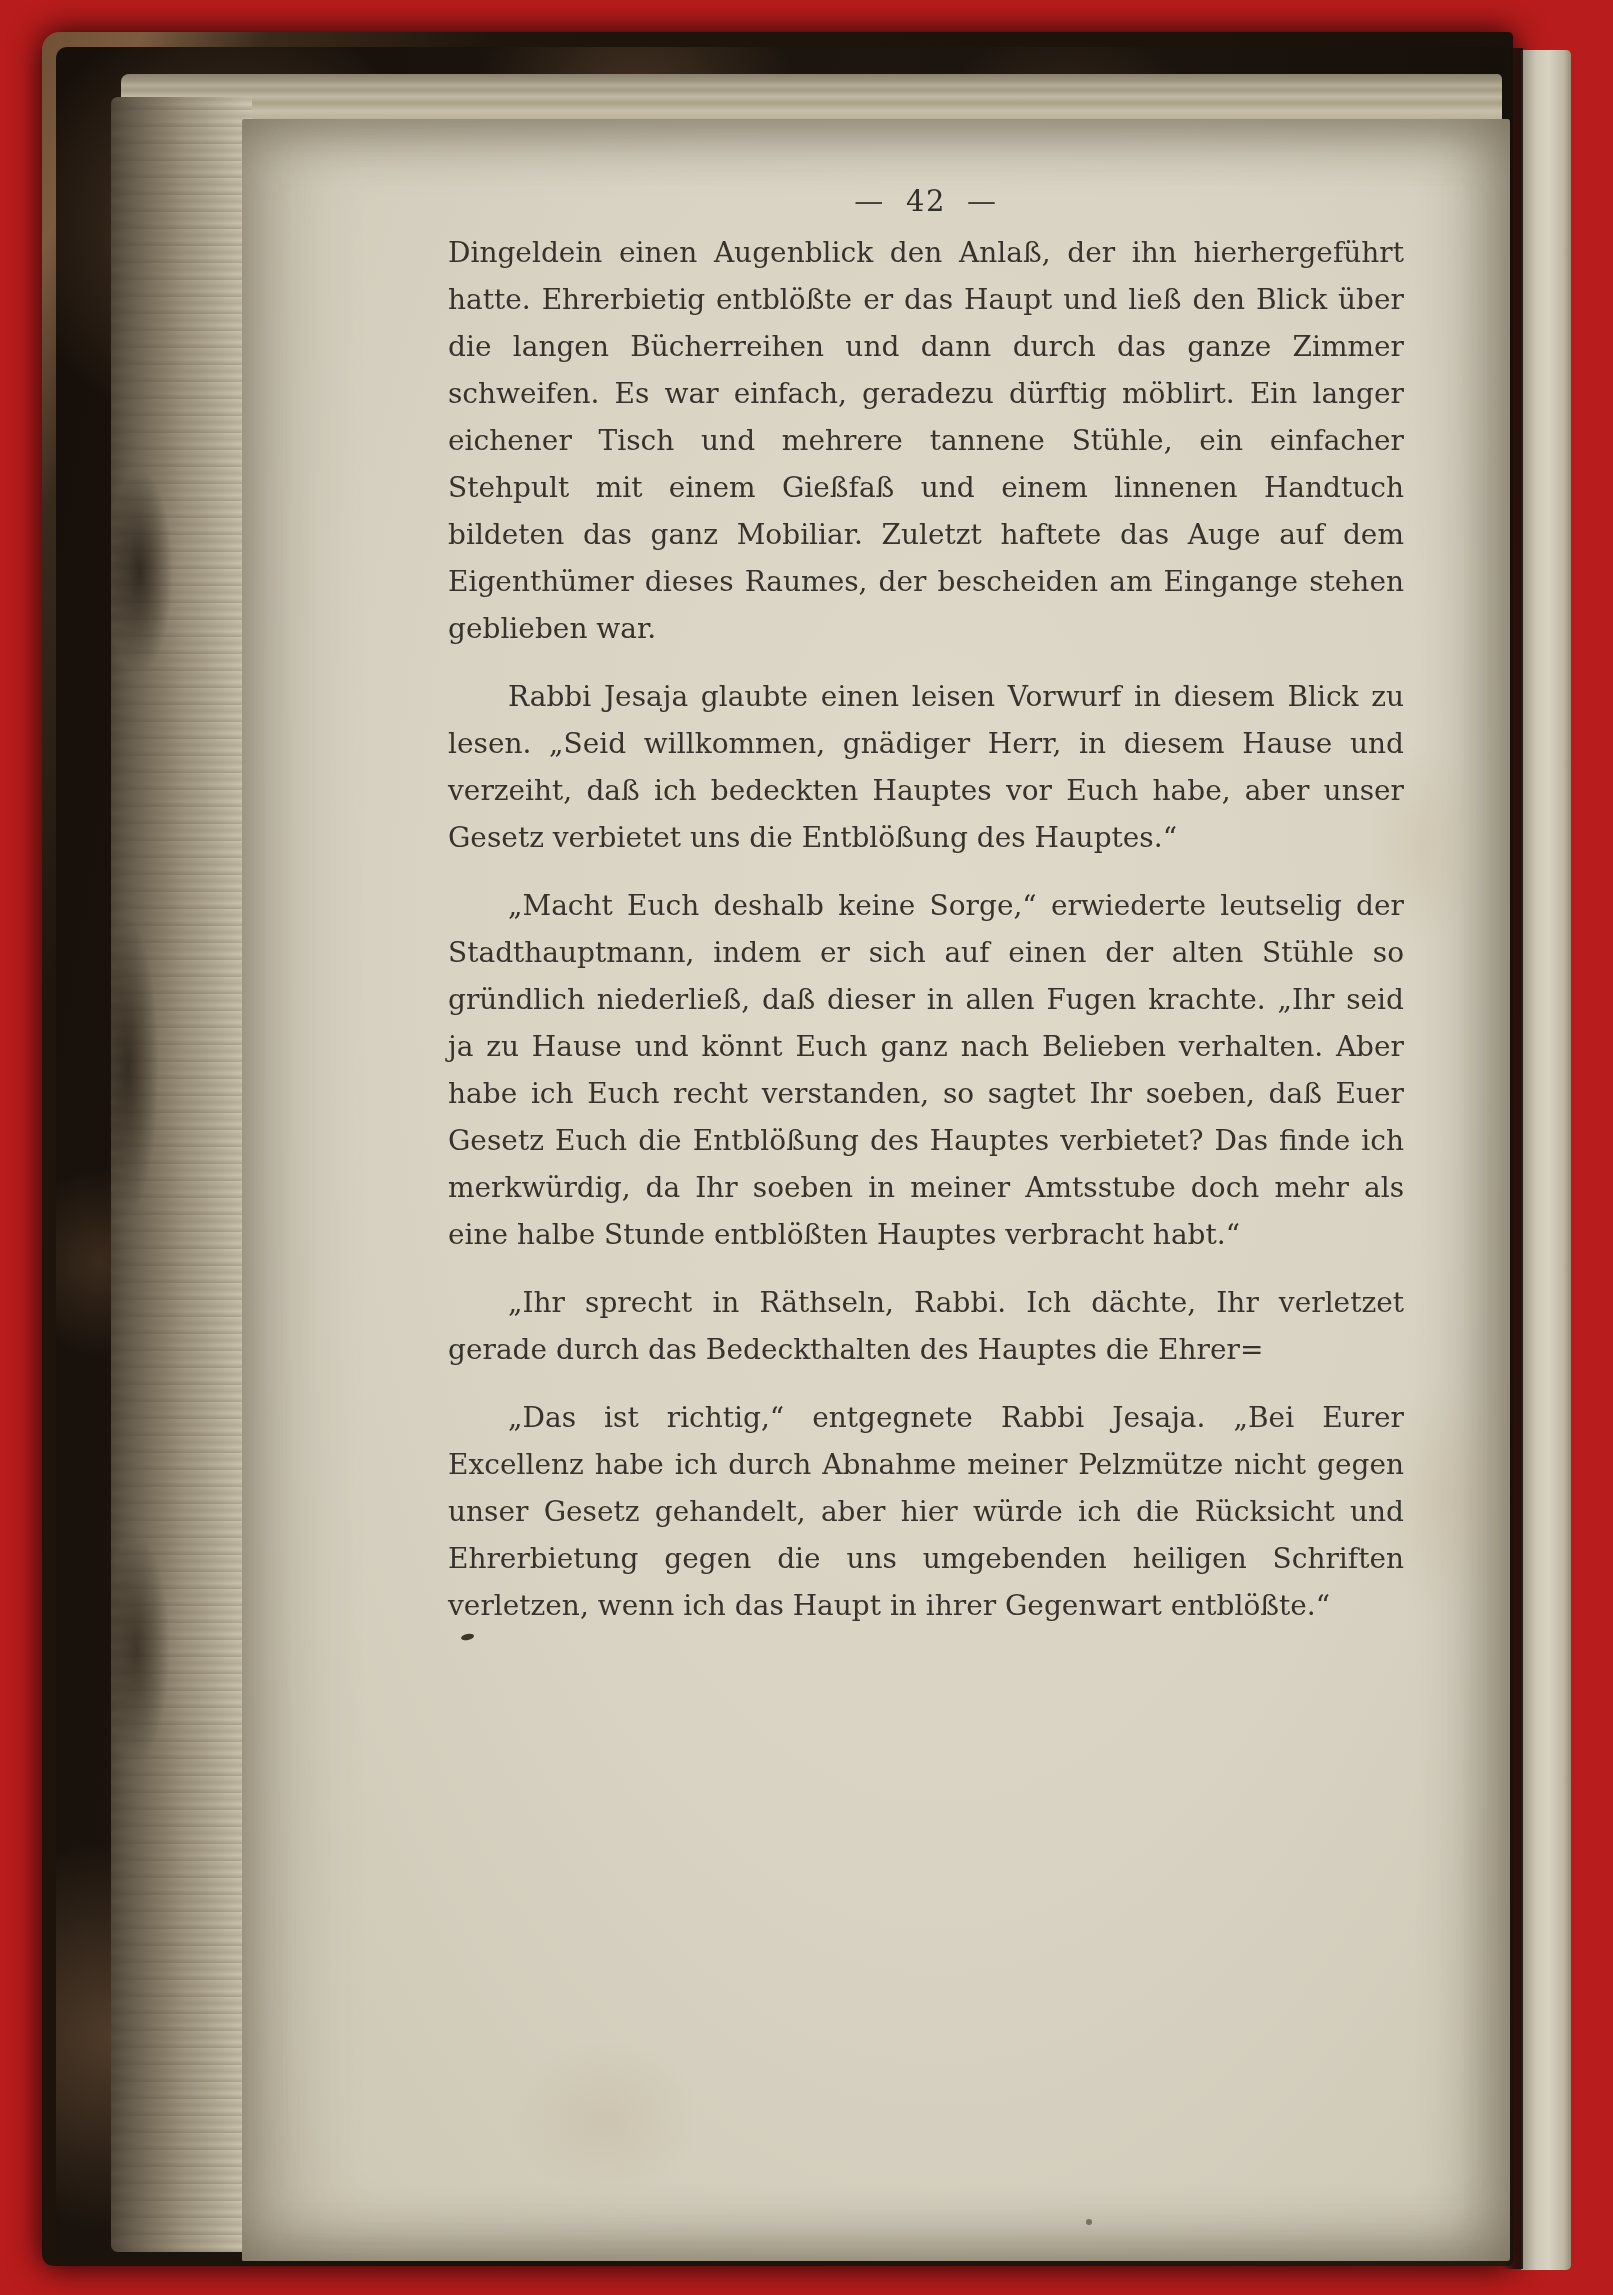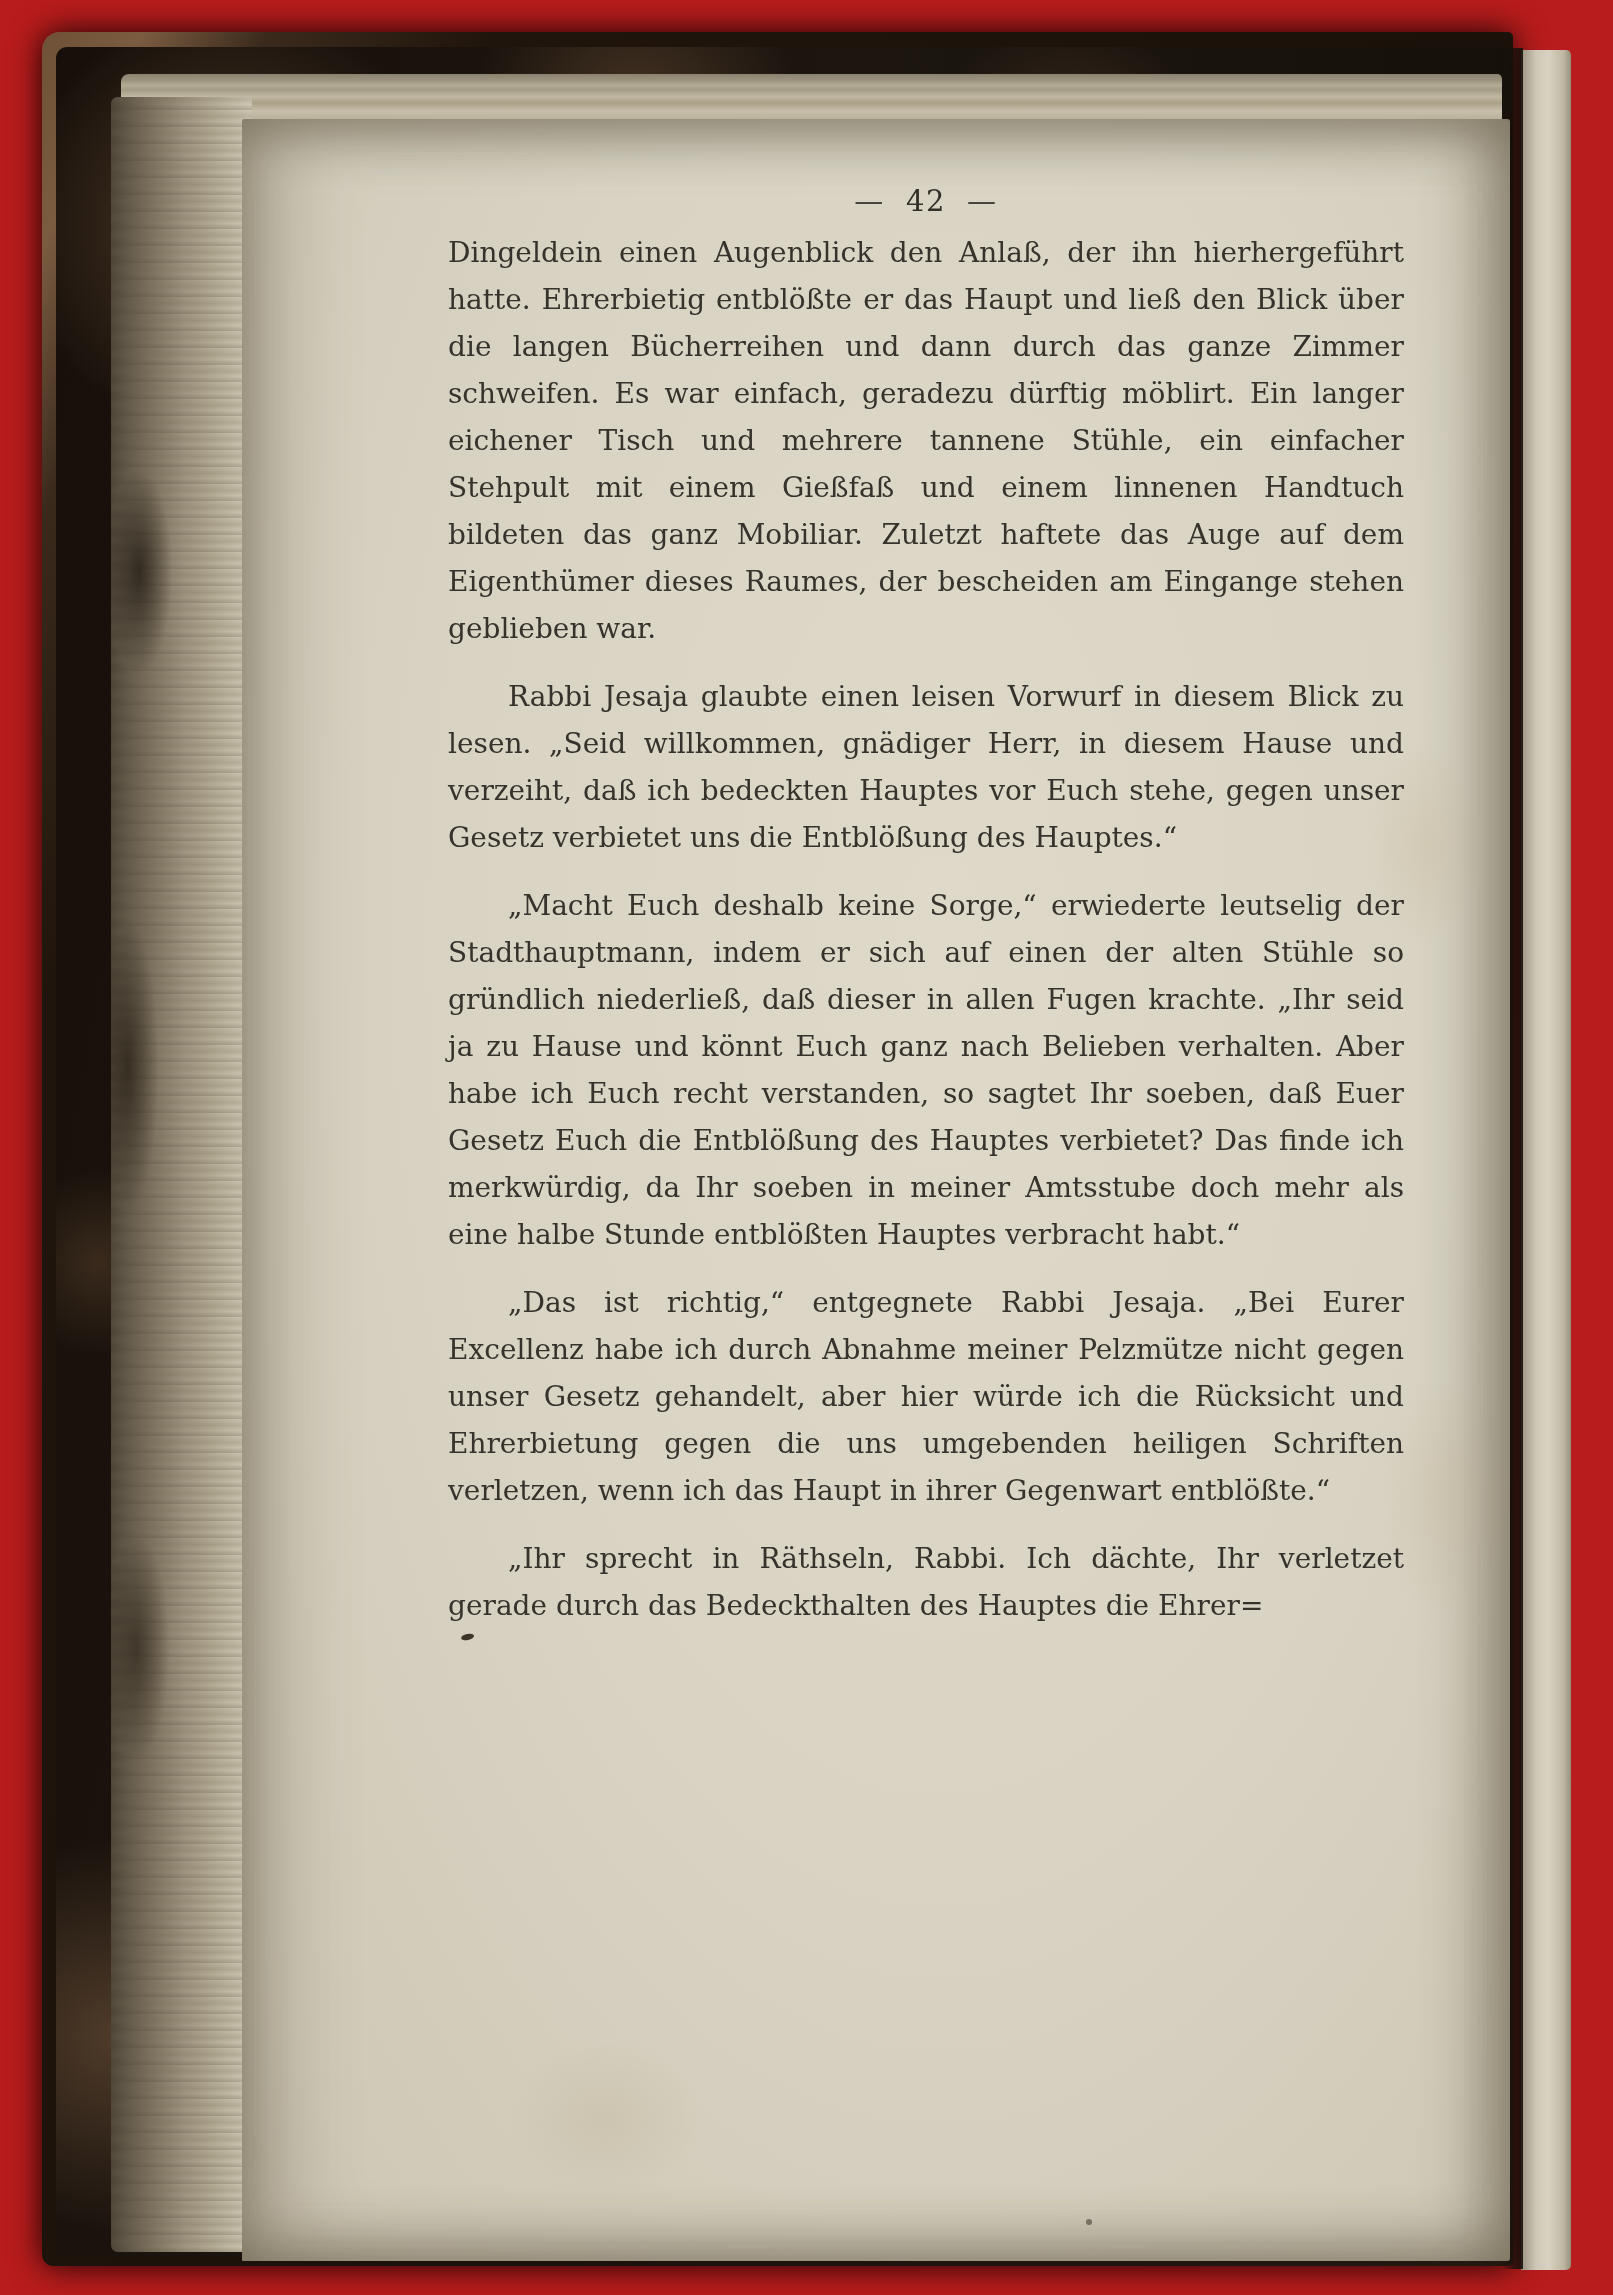--- a/index.html
+++ b/index.html
@@ -156,22 +156,22 @@
     <div class="stain stain-3"></div>
     <div class="speck speck-1"></div>
     <div class="speck speck-2"></div>
 
     <div class="page-number">
       <span class="dash">—</span><span>42</span><span class="dash">—</span>
     </div>
 
     <div class="text-block">
       <p class="no-indent">Dingeldein einen Augenblick den Anlaß, der ihn hierhergeführt hatte. Ehrerbietig entblößte er das Haupt und ließ den Blick über die langen Bücherreihen und dann durch das ganze Zimmer schweifen. Es war einfach, geradezu dürftig möblirt. Ein langer eichener Tisch und mehrere tannene Stühle, ein einfacher Stehpult mit einem Gießfaß und einem linnenen Handtuch bildeten das ganz Mobiliar. Zuletzt haftete das Auge auf dem Eigenthümer dieses Raumes, der bescheiden am Eingange stehen geblieben war.</p>
-      <p>Rabbi Jesaja glaubte einen leisen Vorwurf in diesem Blick zu lesen. „Seid willkommen, gnädiger Herr, in diesem Hause und verzeiht, daß ich bedeckten Hauptes vor Euch stehe, gegen unser Gesetz verbietet uns die Entblößung des Hauptes.“</p>
+      <p>Rabbi Jesaja glaubte einen leisen Vorwurf in diesem Blick zu lesen. „Seid willkommen, gnädiger Herr, in diesem Hause und verzeiht, daß ich bedeckten Hauptes vor Euch habe, aber unser Gesetz verbietet uns die Entblößung des Hauptes.“</p>
       <p>„Macht Euch deshalb keine Sorge,“ erwiederte leutselig der Stadthauptmann, indem er sich auf einen der alten Stühle so gründlich niederließ, daß dieser in allen Fugen krachte. „Ihr seid ja zu Hause und könnt Euch ganz nach Belieben verhalten. Aber habe ich Euch recht verstanden, so sagtet Ihr soeben, daß Euer Gesetz Euch die Entblößung des Hauptes verbietet? Das finde ich merkwürdig, da Ihr soeben in meiner Amtsstube doch mehr als eine halbe Stunde entblößten Hauptes verbracht habt.“</p>
+      <p>„Ihr sprecht in Räthseln, Rabbi. Ich dächte, Ihr verletzet gerade durch das Bedeckthalten des Hauptes die Ehrer=</p>
       <p>„Das ist richtig,“ entgegnete Rabbi Jesaja. „Bei Eurer Excellenz habe ich durch Abnahme meiner Pelzmütze nicht gegen unser Gesetz gehandelt, aber hier würde ich die Rücksicht und Ehrerbietung gegen die uns umgebenden heiligen Schriften verletzen, wenn ich das Haupt in ihrer Gegenwart entblößte.“</p>
-      <p>„Ihr sprecht in Räthseln, Rabbi. Ich dächte, Ihr verletzet gerade durch das Bedeckthalten des Hauptes die Ehrer=</p>
     </div>
 
   </div>
 
 </div>
 
 
 </body></html>

